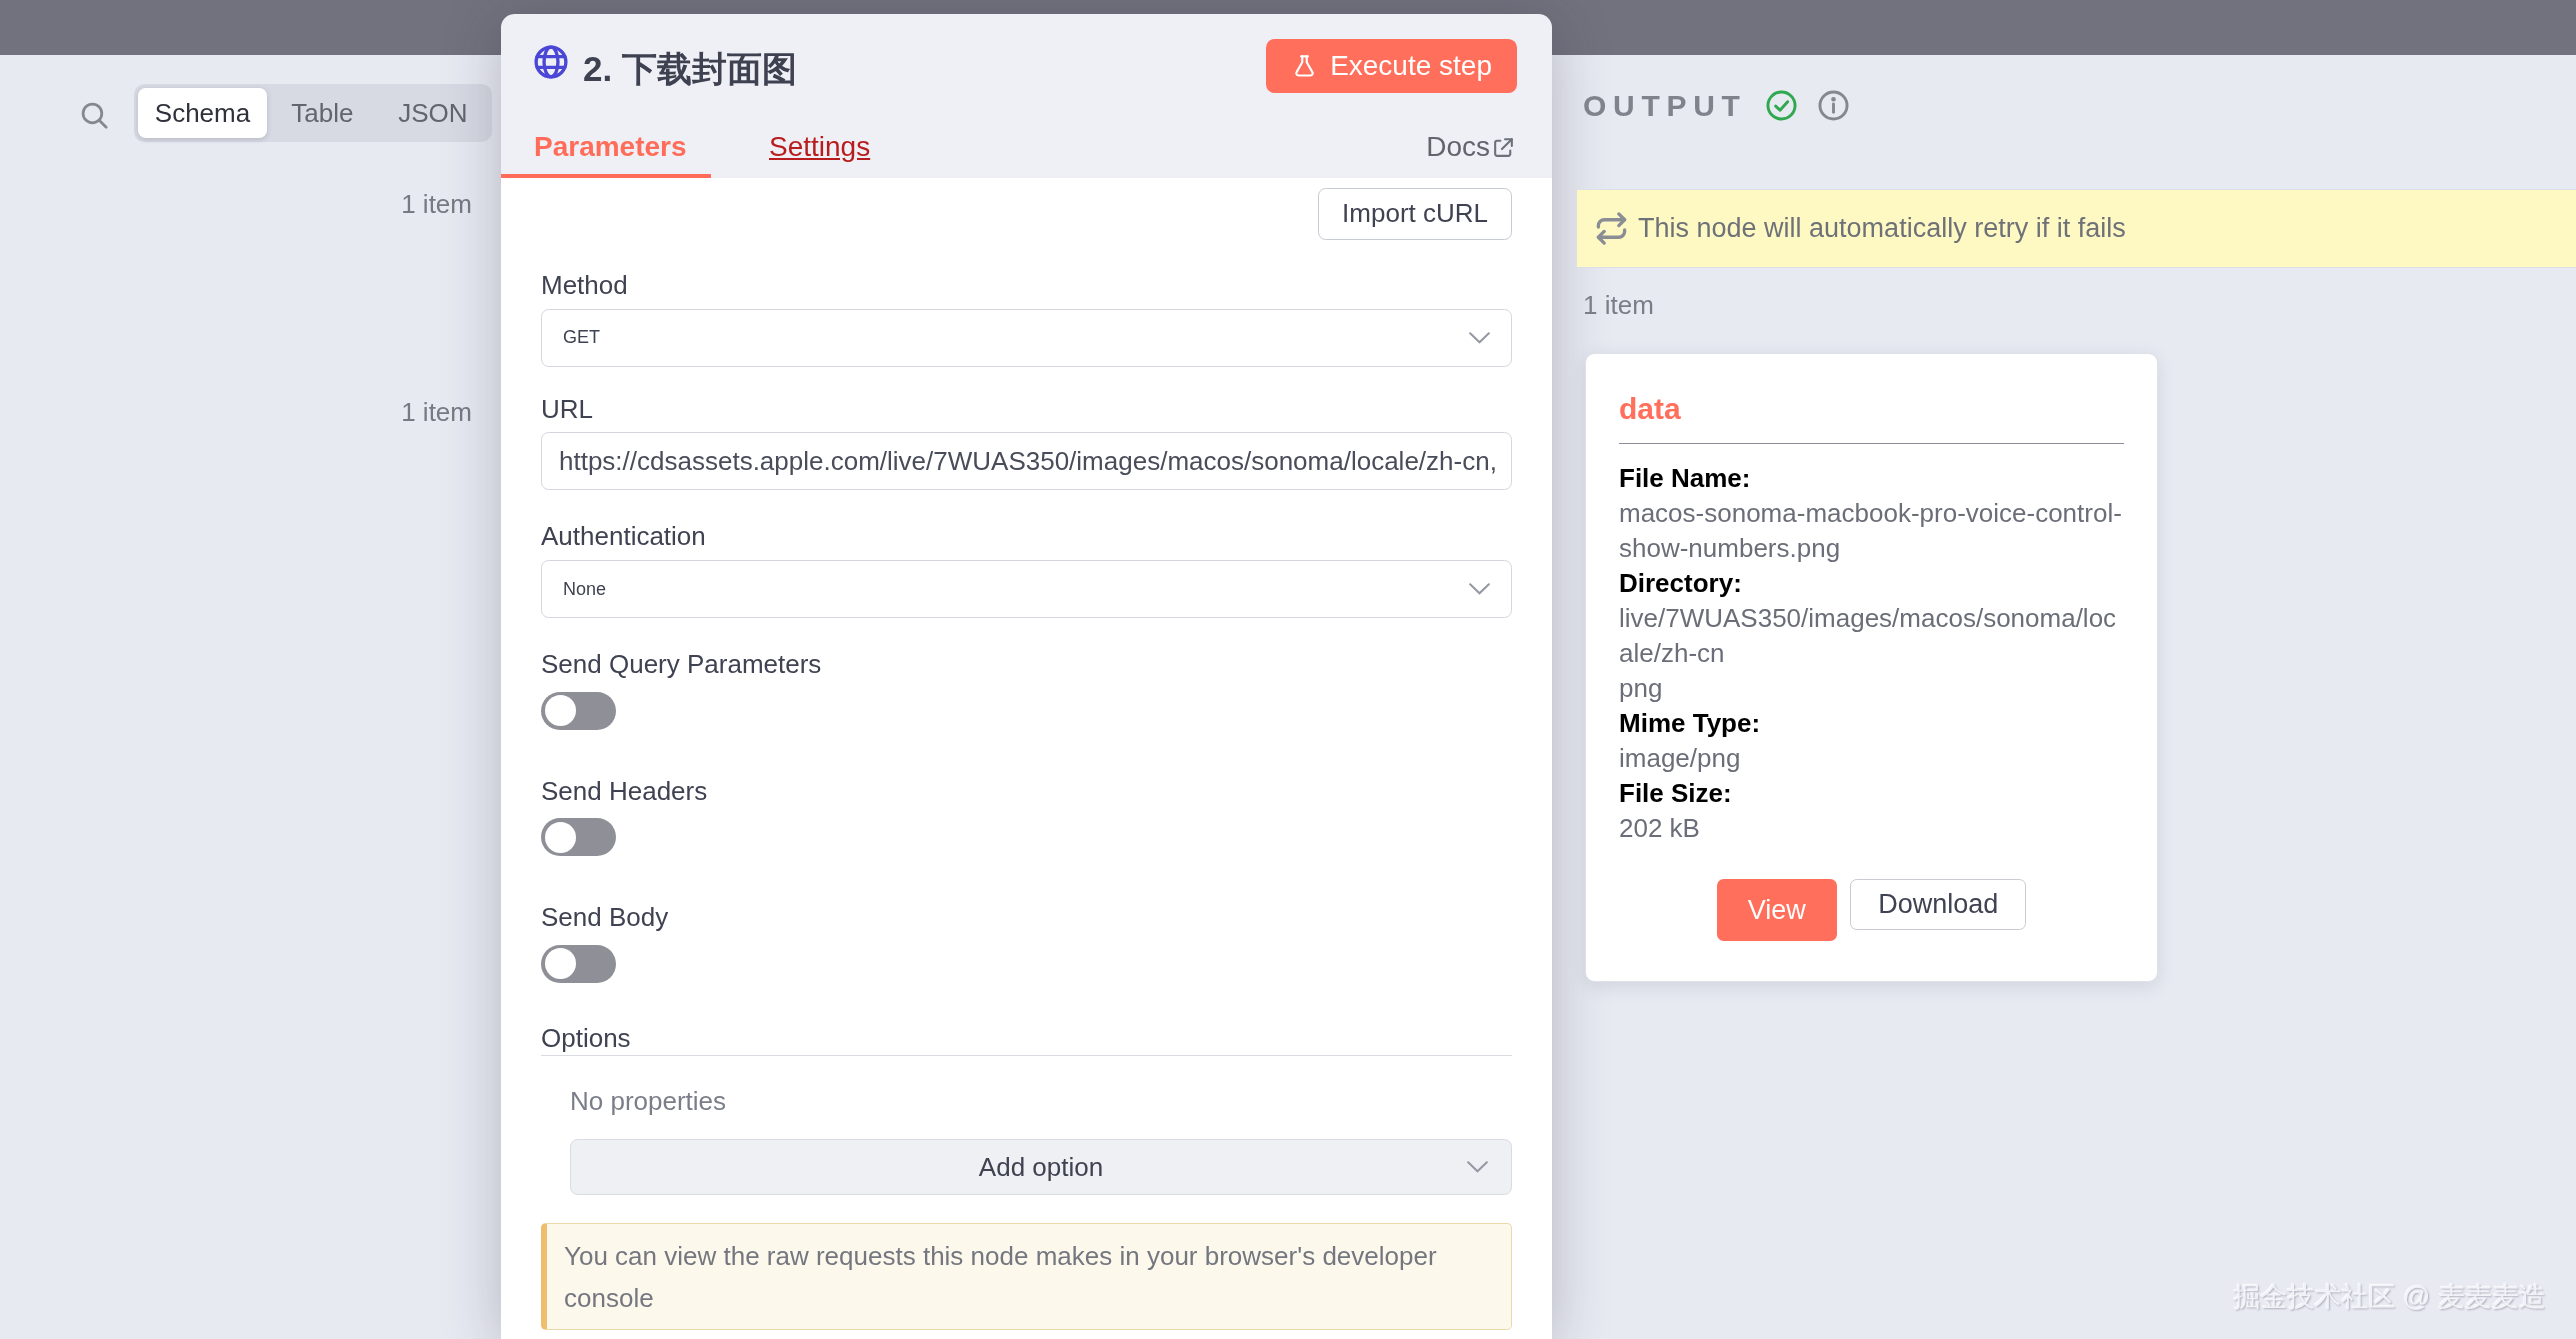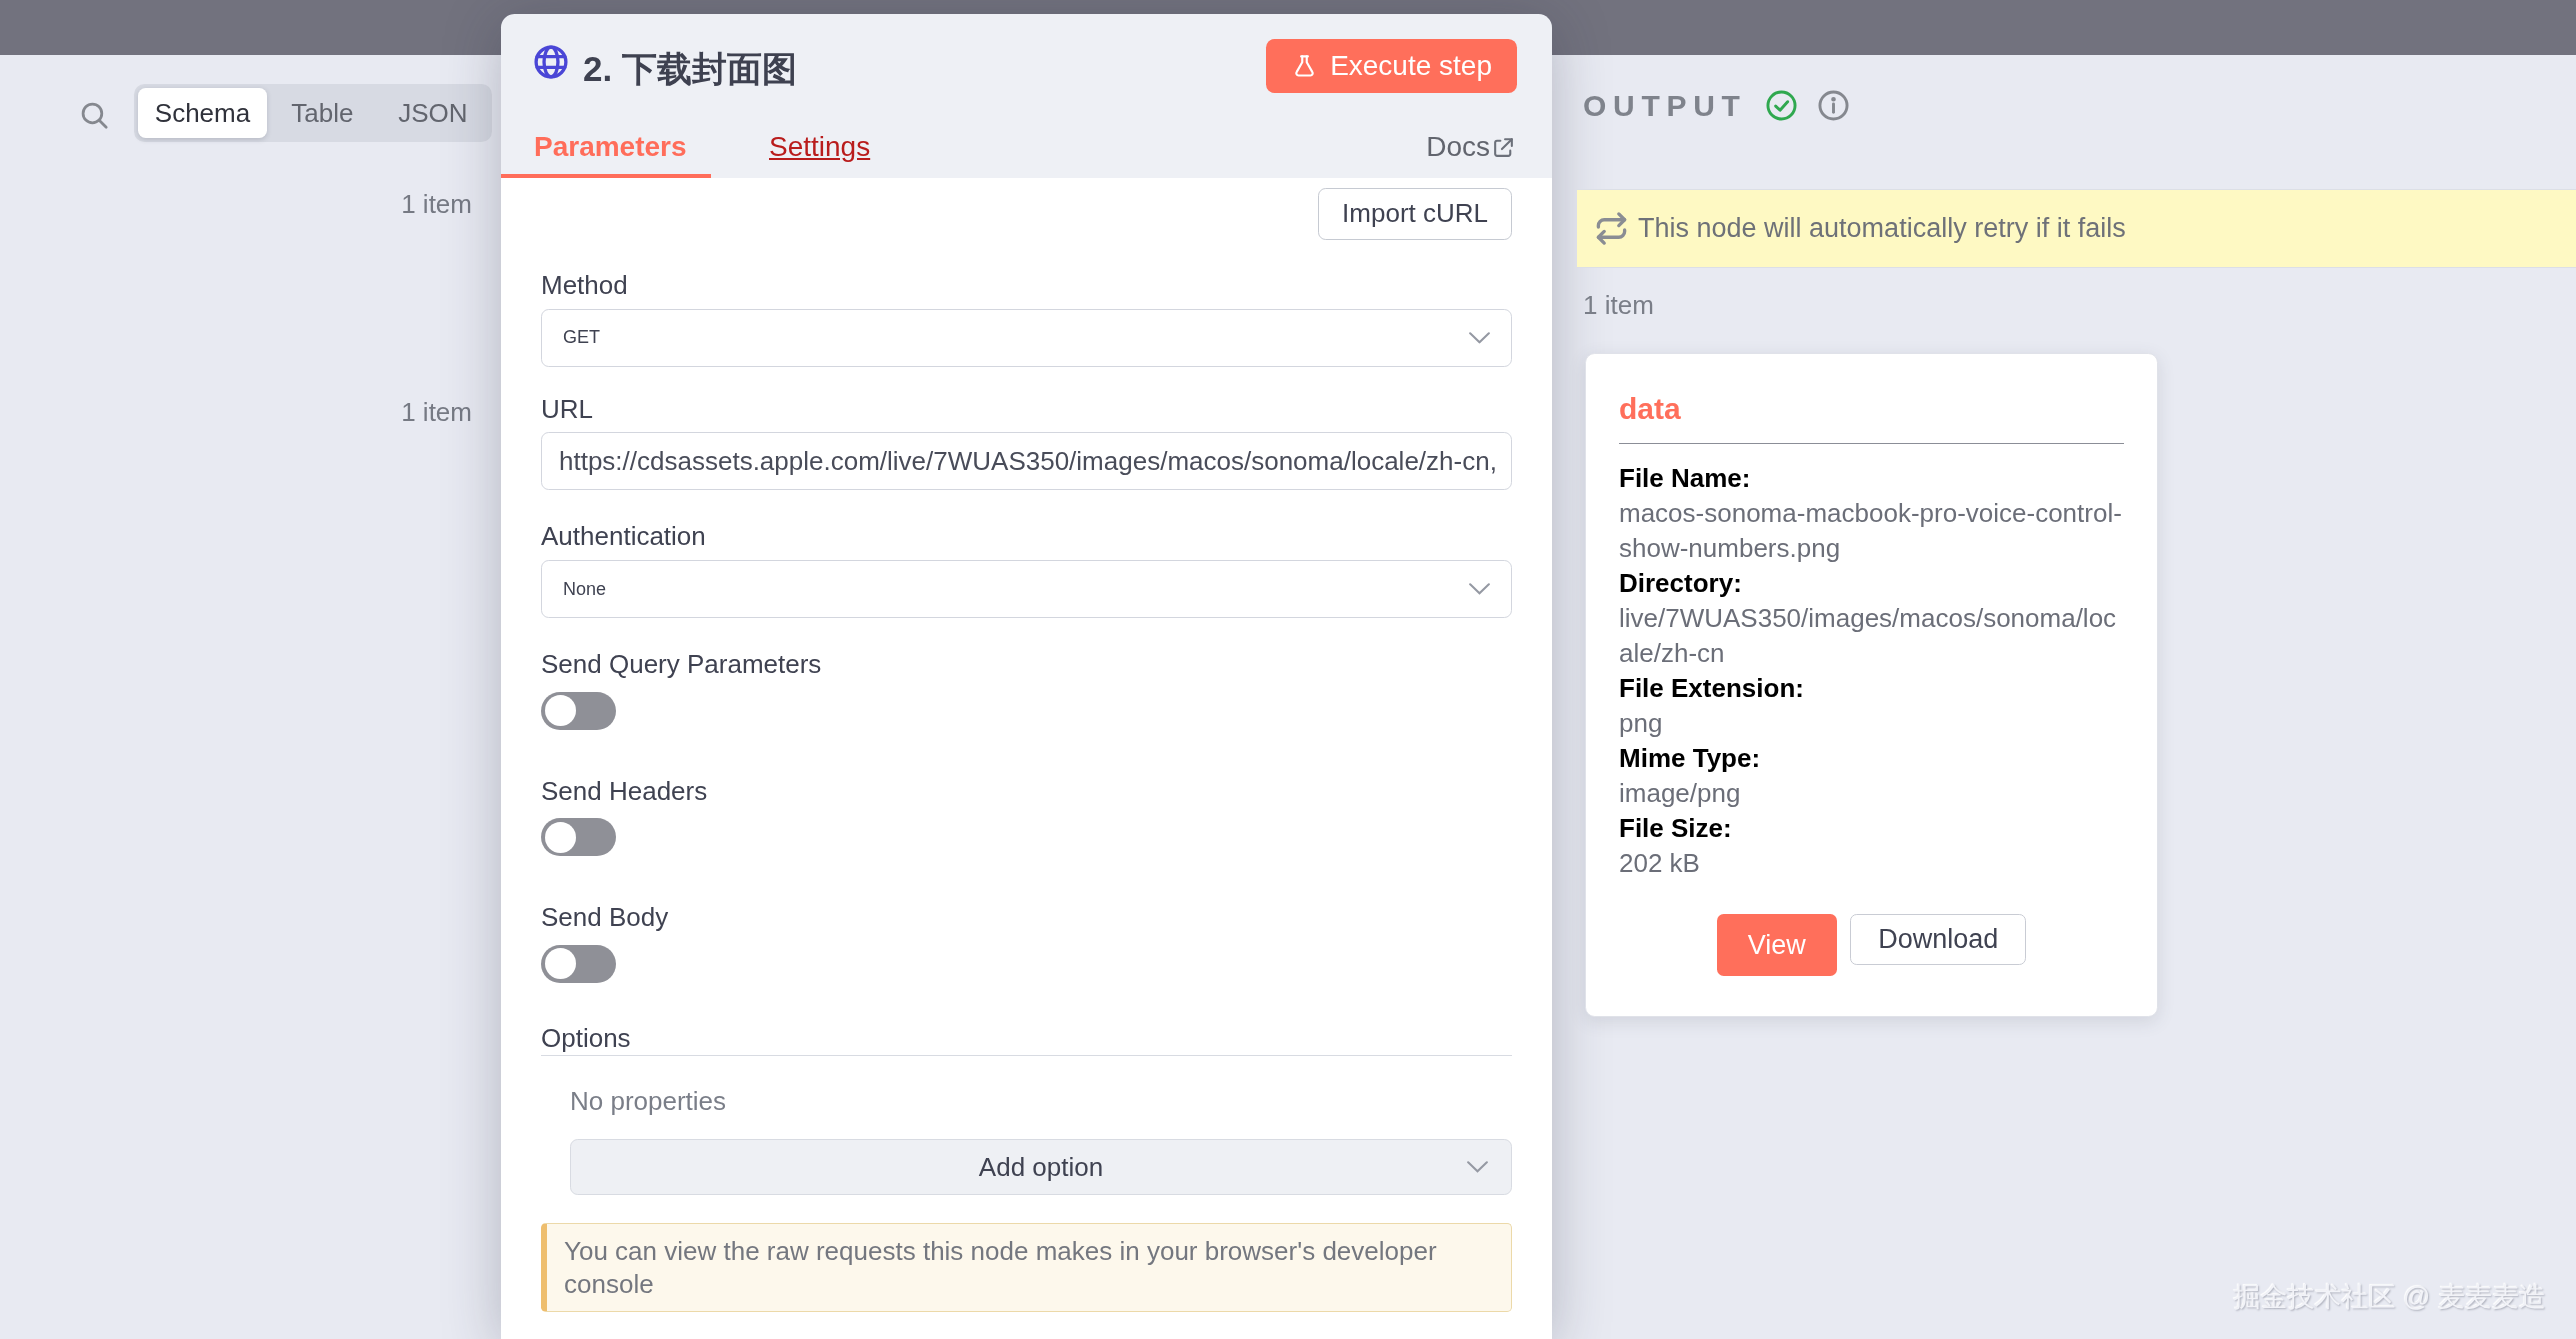--- a/index.html
+++ b/index.html
@@ -46,21 +46,21 @@
   .lb-toggle1 { margin-top:31px; }
   .lb-toggle2 { margin-top:46px; }
   .lb-toggle3 { margin-top:46px; }
   .toggle { margin-top:11.5px; width:75px; height:38px; background:#8f9097; border-radius:19px; position:relative; cursor:pointer; flex:none; }
   .toggle .knob { position:absolute; left:3.8px; top:3.8px; width:31px; height:31px; background:#ffffff; border-radius:50%; }
   .lb-options { margin-top:40px; font-weight:400; }
   .options-divider { margin-top:1.9px; height:0; border-bottom:1.9px solid #d8dbe2; }
   .no-props { margin-left:29px; margin-top:30px; font-size:26px; color:#7a7e88; height:31px; }
   .add-option { position:relative; margin-left:29px; margin-top:22px; height:56px; width:942px; background:#eef0f4; border:1.9px solid #d8dbe2; border-radius:7.7px; display:flex; align-items:center; justify-content:center; font-size:26px; color:#3f4251; cursor:pointer; }
   .add-option .chev { position:absolute; right:23px; top:50%; transform:translateY(-50%); }
-  .notice { margin-top:28px; background:#fdf8ec; border:1.9px solid #ecd9a9; border-left:6.7px solid #eebe6e; border-radius:4.8px; padding:10.5px 17px; font-size:26px; color:#74777f; line-height:33px; }
+  .notice { margin-top:28px; background:#fdf8ec; border:1.9px solid #ecd9a9; border-left:6.7px solid #eebe6e; border-radius:4.8px; padding:10.5px 17px; font-size:26px; color:#74777f; line-height:42px; }
 
   
   .output-header { position:absolute; left:1583px; top:88px; display:flex; align-items:center; gap:17px; }
   .output-title { font-size:30px; font-weight:700; letter-spacing:6.7px; color:#7f838c; }
   .retry-banner { position:absolute; left:1577px; top:189px; right:0; height:79px; background:#fef9c3; border-top:1.9px solid #dcdfe6; border-bottom:1.9px solid #dcdfe6; display:flex; align-items:center; padding-left:17px; gap:9px; }
   .retry-text { font-size:27px; color:#6e7178; }
   .output-count { position:absolute; left:1583px; top:290px; font-size:26px; color:#7a7e88; }
   .data-card { position:absolute; left:1585px; top:353px; width:573px; background:#ffffff; border:1px solid #e0e2e9; border-radius:9.6px; box-shadow:0 4.8px 17px rgba(62,66,88,0.13); padding:38px 33px 40px 33px; }
   .data-card-title { font-size:30px; font-weight:700; color:#ff6f5b; }
   .card-divider { margin-top:17px; border-bottom:1.9px solid #8b8e97; }
@@ -221,21 +221,20 @@
 <div class="output-count">1 item</div>
 
 <div class="data-card">
   <div class="data-card-title">data</div>
   <div class="card-divider"></div>
   <div class="card-rows">
     <div class="row-label">File Name:</div>
     <div class="row-value">macos-sonoma-macbook-pro-voice-control-show-numbers.png</div>
     <div class="row-label">Directory:</div>
     <div class="row-value">live/7WUAS350/images/macos/sonoma/locale/zh-cn</div>
-    <div class="row-label">File Extension:</div>
     <div class="row-value">png</div>
     <div class="row-label">Mime Type:</div>
     <div class="row-value">image/png</div>
     <div class="row-label">File Size:</div>
     <div class="row-value">202 kB</div>
   </div>
   <div class="card-buttons">
     <button class="view-btn">View</button>
     <button class="download-btn">Download</button>
   </div>

